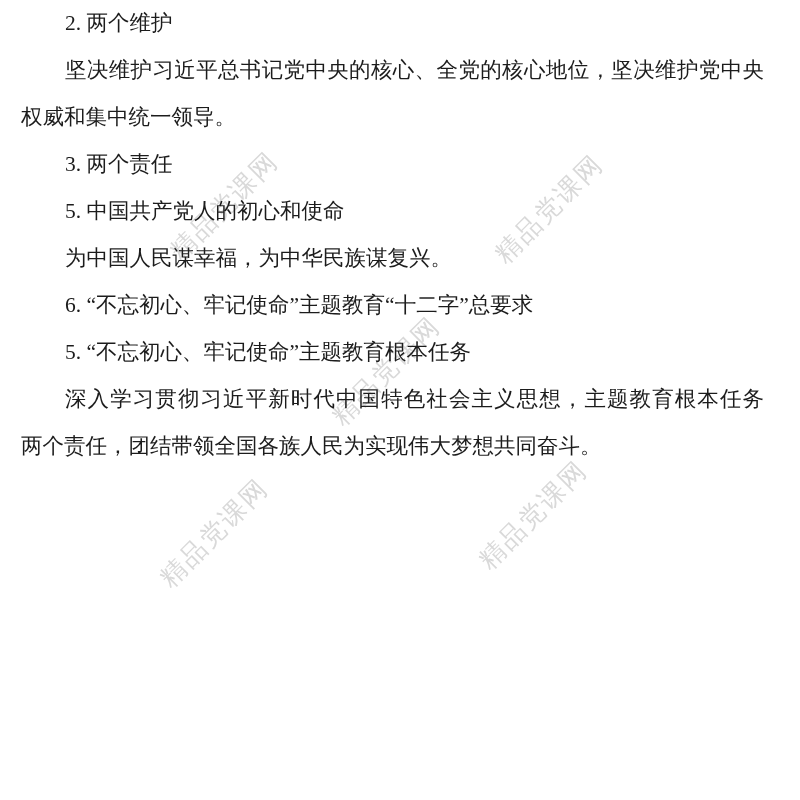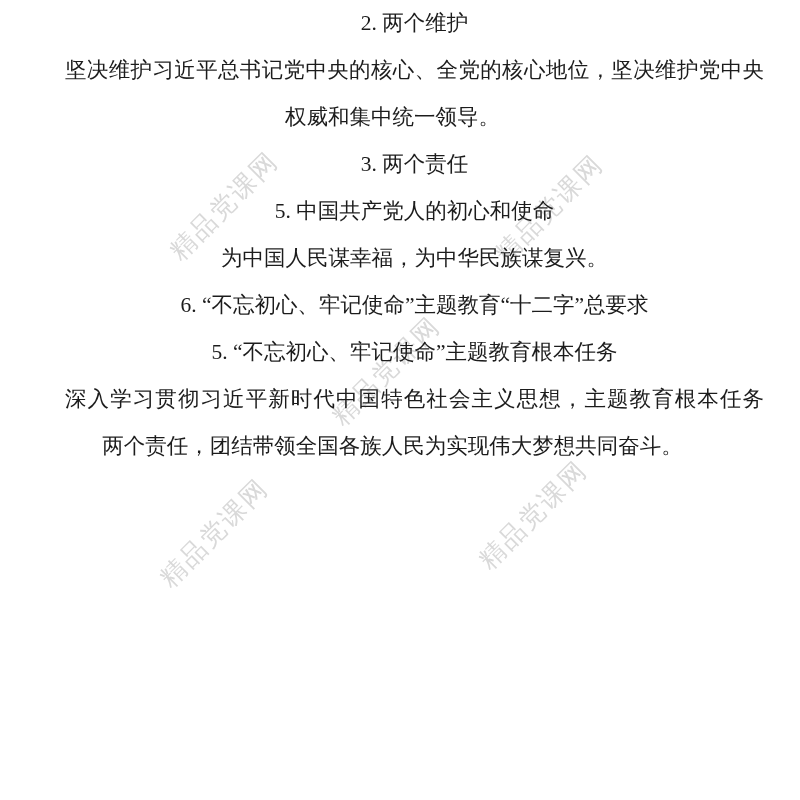--- a/index.html
+++ b/index.html
@@ -38,21 +38,21 @@
     position: absolute;
     left: 21px;
     top: 0;
     width: 743px;
     z-index: 2;
   }
   .doc-line {
     font-size: 21.5px;
     line-height: 47px;
     white-space: pre;
-    text-align: center;
+    text-align: left;
   }
   .doc-line.indent {
     text-indent: 44px;
   }
   .doc-line.justify {
     white-space: normal;
     text-align: justify;
     text-align-last: justify;
     text-justify: inter-character;
     font-family: Liberation Serif, serif;

